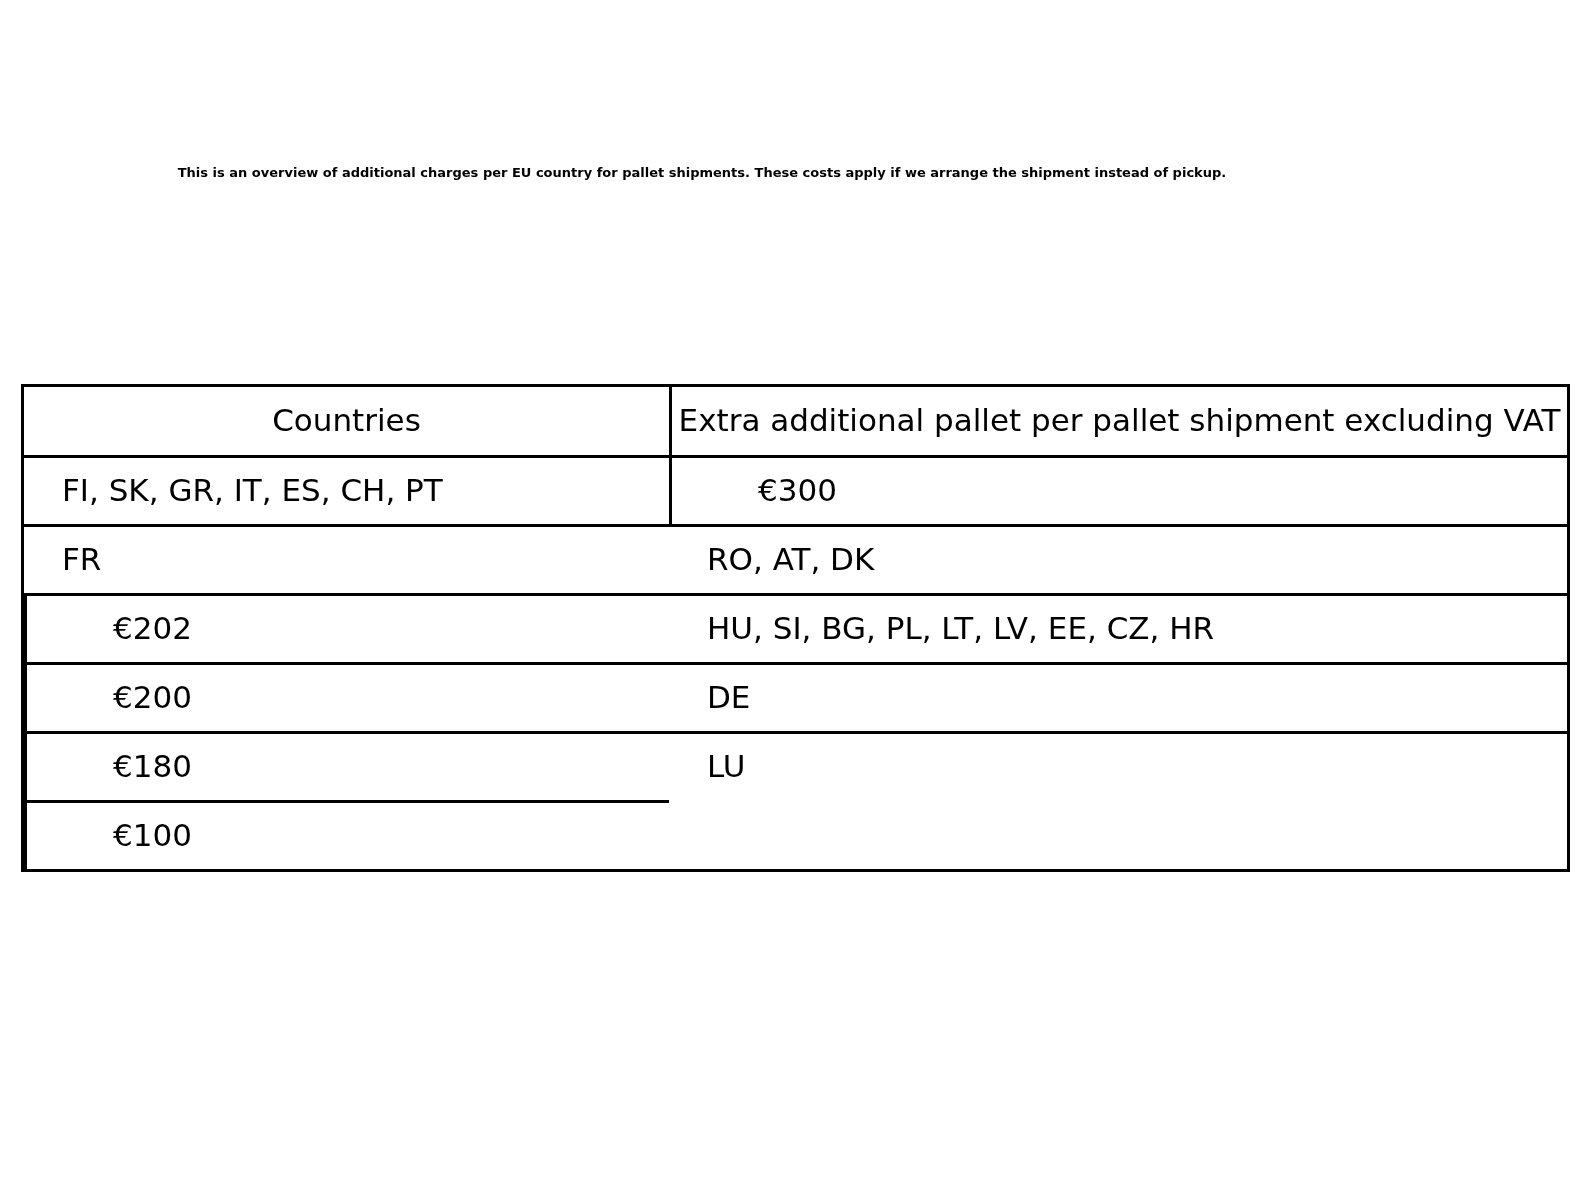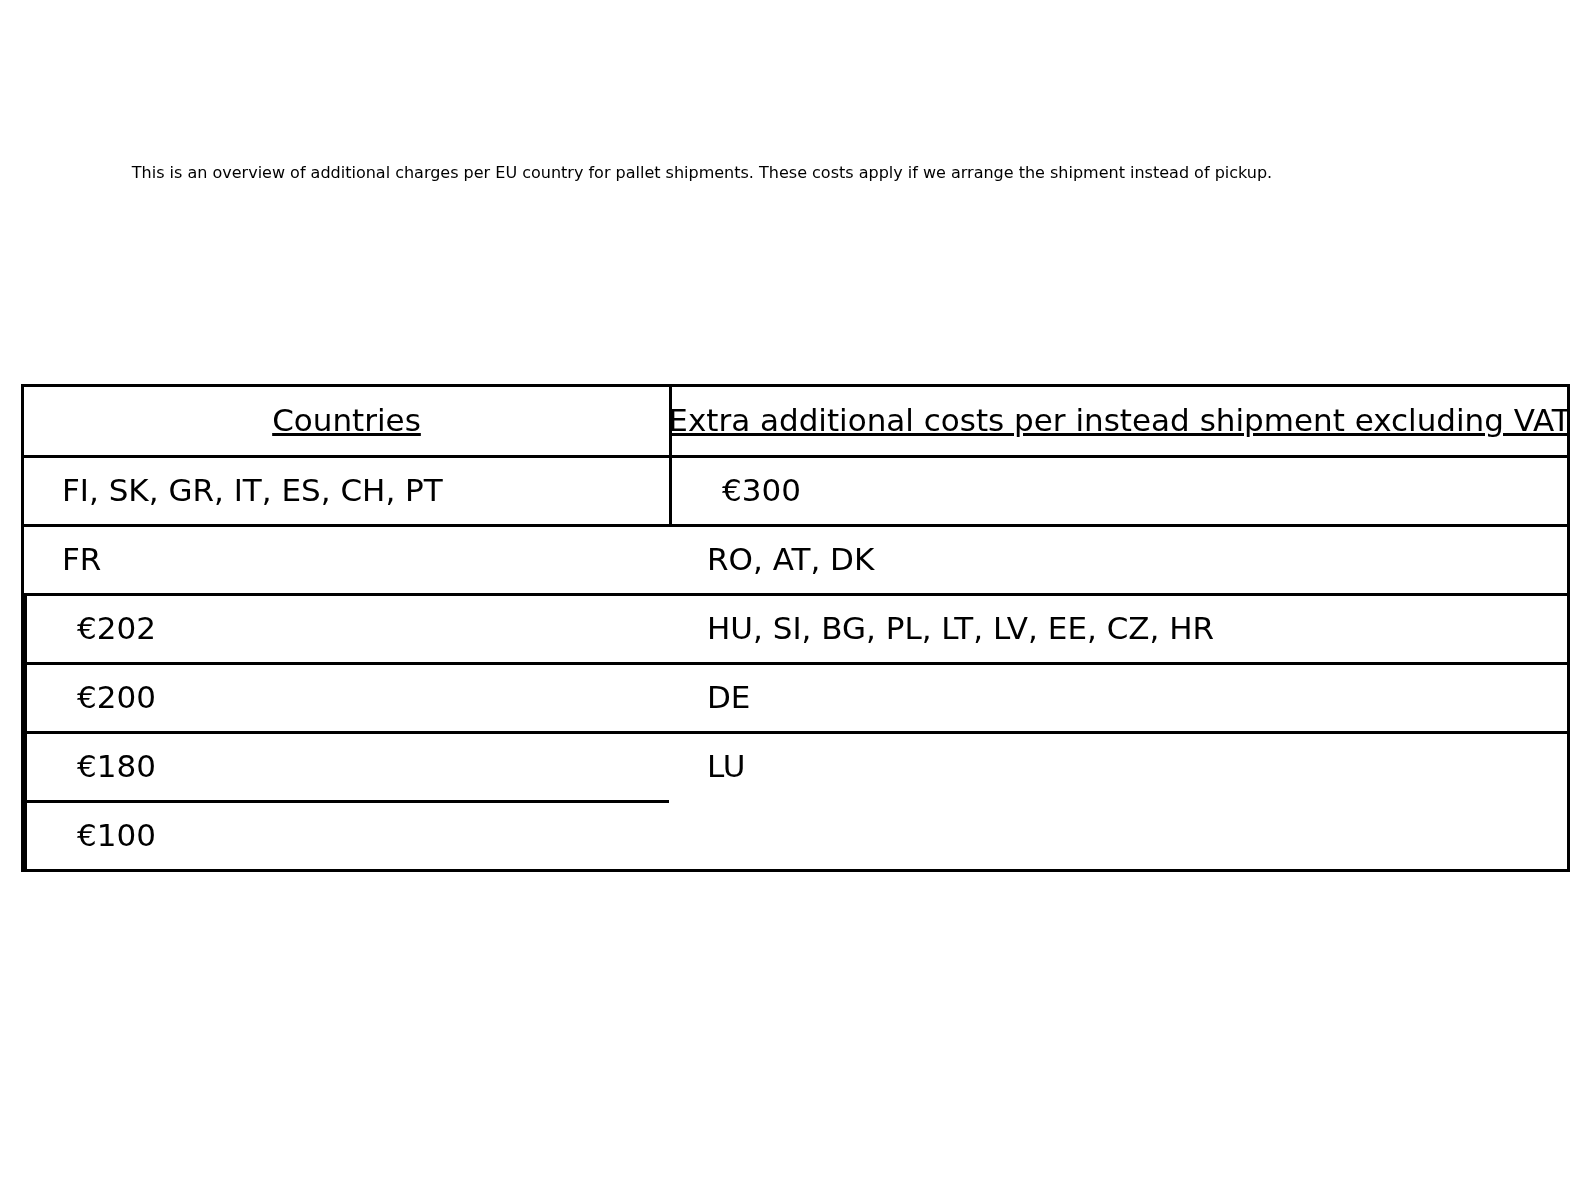--- a/index.html
+++ b/index.html
@@ -14,22 +14,22 @@
     font-family: "DejaVu Sans", sans-serif;
     color: #000000;
     overflow: hidden;
   }
   .intro {
     position: absolute;
     top: 161px;
     left: 0;
     width: 1404px;
     text-align: center;
-    font-size: 16px;
-    font-weight: normal;
+    font-size: 13px;
+    font-weight: bold;
     line-height: 23px;
     color: #000000;
   }
   .charges-table {
     position: absolute;
     left: 21px;
     top: 384px;
     width: 1549px;
     height: 488px;
     box-sizing: border-box;
@@ -50,38 +50,37 @@
     border-top: 3px solid #000000;
     background: #ffffff;
   }
   .cell.col2 {
     border-left: 3px solid #000000;
   }
   .cell.header-cell {
     border-top: none;
     justify-content: center;
     text-align: center;
-    text-decoration: underline;
   }
   .cell.countries-cell {
     padding-left: 38px;
   }
   .cell.cost-cell {
-    padding-left: 50px;
+    padding-left: 86px;
   }
 </style>
 </head>
 <body>
 
 <div class="intro">This is an overview of additional charges per EU country for pallet shipments. These costs apply if we arrange the shipment instead of pickup.</div>
 
 <div class="charges-table">
 
   <div class="cell col1 header-cell">Countries</div>
-  <div class="cell col2 header-cell">Extra additional costs per instead shipment excluding VAT</div>
+  <div class="cell col2 header-cell">Extra additional pallet per pallet shipment excluding VAT</div>
 
   <div class="cell col1 countries-cell">FI, SK, GR, IT, ES, CH, PT</div>
   <div class="cell col2 cost-cell">€300</div>
 
   <div class="cell col1 countries-cell">FR</div>
 
   <div class="cell col1 countries-cell">RO, AT, DK</div>
   <div class="cell col2 cost-cell">€202</div>
 
   <div class="cell col1 countries-cell">HU, SI, BG, PL, LT, LV, EE, CZ, HR</div>

